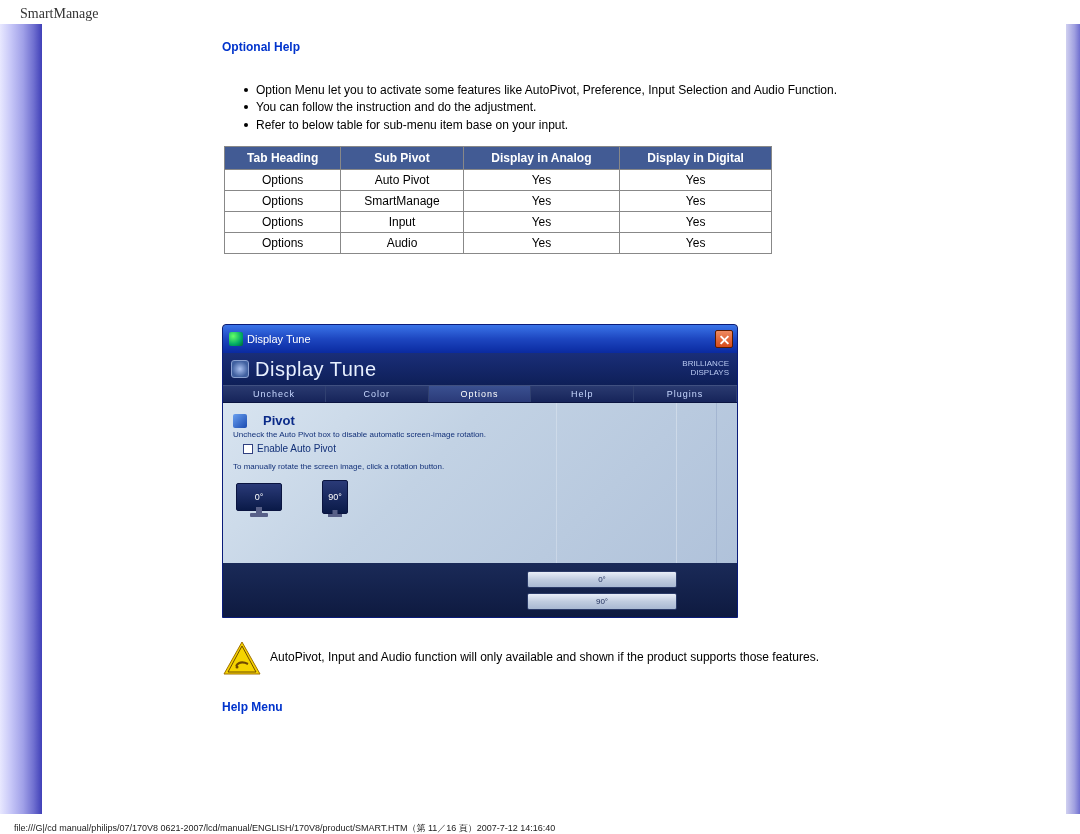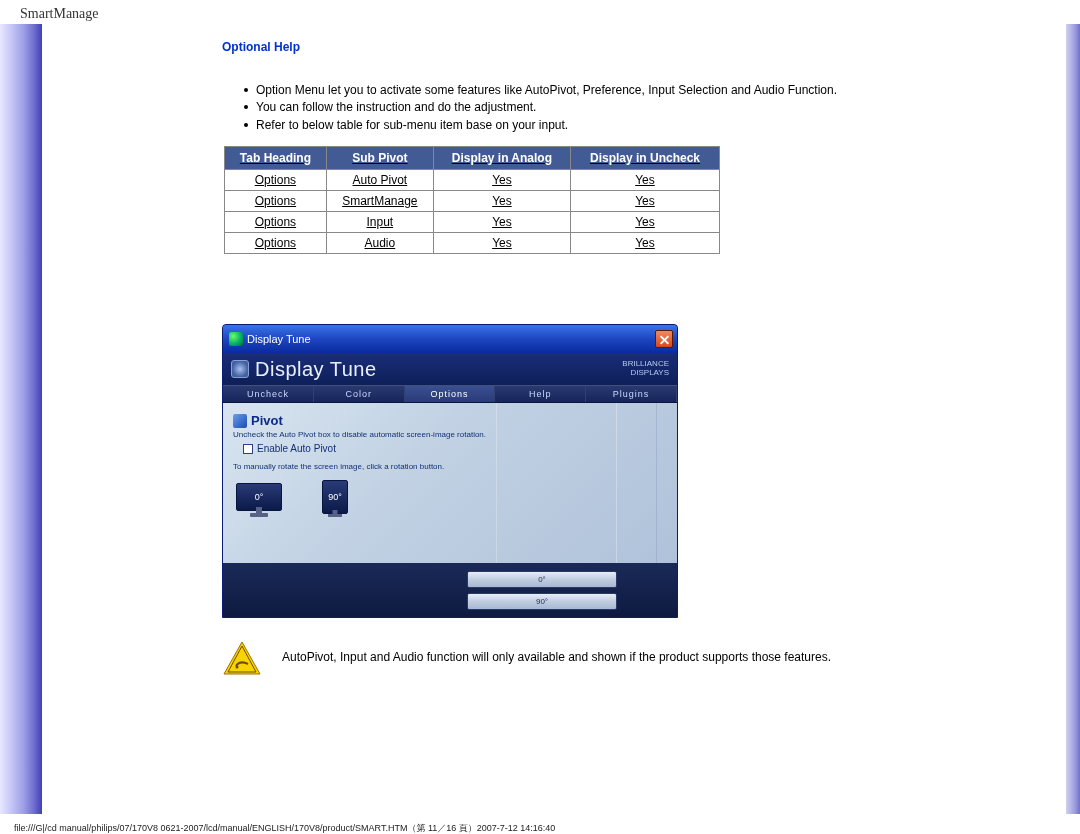--- a/index.html
+++ b/index.html
@@ -57,45 +57,44 @@
     position: absolute;
     left: 0;
     top: 6px;
     width: 4px;
     height: 4px;
     background: #000;
     border-radius: 50%;
   }
   table.grid {
     border-collapse: collapse;
-    width: 496px;
+    width: 548px;
     margin-top: 12px;
     margin-left: 2px;
-    text-decoration: underline;
   }
   table.grid th {
     background: #425b94;
     color: #fff;
     font-weight: bold;
     font-size: 12px;
     border: 1px solid #888;
     padding: 4px 6px;
     text-align: center;
   }
   table.grid td {
     border: 1px solid #888;
     padding: 3px 6px;
     text-align: center;
     font-size: 12px;
   }
   .screenshot-wrap {
     margin-top: 70px;
   }
   .dt-window {
-    width: 456px;
+    width: 516px;
     border: 1px solid #0a1c7a;
     border-radius: 4px 4px 0 0;
     background: #404040;
     box-shadow: 0 0 0 1px #6080b0 inset;
   }
   .dt-titlebar {
     height: 28px;
     background: linear-gradient(to bottom, #3a74e8 0%, #1d46c0 50%, #0a2aa0 100%);
     display: flex;
     align-items: center;
@@ -188,21 +187,21 @@
     content: "";
     position: absolute;
     right: 60px; top: 0;
     width: 1px; height: 100%;
     background: rgba(255,255,255,0.3);
     box-shadow: 40px 0 0 rgba(120,140,180,0.3), -120px 0 0 rgba(255,255,255,0.25);
   }
   .dt-section-head {
     display: flex;
     align-items: center;
-    gap: 4px;
+    gap: 16px;
     color: #0a2a88;
     font-weight: bold;
     font-size: 13px;
     margin-bottom: 2px;
   }
   .pivot-icon {
     width: 14px; height: 14px;
     background: linear-gradient(135deg, #6aa0f0, #1a4ab0);
     border-radius: 2px;
   }
@@ -296,21 +295,21 @@
     background: linear-gradient(to bottom, #e8eef8 0%, #c0cce0 50%, #a8b8d2 100%);
     border: 1px solid #2a3a68;
     border-radius: 2px;
     font-size: 8px;
     color: #1a2a58;
     display: flex; align-items: center; justify-content: center;
   }
   .warn-row {
     display: flex;
     align-items: flex-start;
-    gap: 20px;
+    gap: 8px;
     margin-top: 22px;
     margin-bottom: 24px;
   }
   .warn-icon {
     width: 40px; height: 36px;
     position: relative;
     flex-shrink: 0;
   }
   .warn-icon svg { width: 100%; height: 100%; }
   .warn-text {
@@ -340,21 +339,21 @@
       <li>You can follow the instruction and do the adjustment.</li>
       <li>Refer to below table for sub-menu item base on your input.</li>
     </ul>
 
     <table class="grid">
       <thead>
         <tr>
           <th>Tab Heading</th>
           <th>Sub Pivot</th>
           <th>Display in Analog</th>
-          <th>Display in Uncheck</th>
+          <th>Display in Digital</th>
         </tr>
       </thead>
       <tbody>
         <tr>
           <td>Options</td>
           <td>Auto Pivot</td>
           <td>Yes</td>
           <td>Yes</td>
         </tr>
         <tr>
@@ -440,19 +439,20 @@
         <svg viewBox="0 0 40 36">
           <polygon points="20,2 38,34 2,34" fill="#f5d400" stroke="#a07000" stroke-width="1"></polygon>
           <polygon points="20,6 34,32 6,32" fill="none" stroke="#704a00" stroke-width="1"></polygon>
           <path d="M14,26 Q18,20 26,24" fill="none" stroke="#704a00" stroke-width="2"></path>
           <circle cx="15" cy="27" r="1.5" fill="#704a00"></circle>
         </svg>
       </div>
       <div class="warn-text">AutoPivot, Input and Audio function will only available and shown if the product supports those features.</div>
     </div>
 
+    <div class="section-title">Help Menu</div>
 
   </div>
 
   <div class="side-right"></div>
 </div>
 
 <div class="page-footer">file:///G|/cd manual/philips/07/170V8 0621-2007/lcd/manual/ENGLISH/170V8/product/SMART.HTM（第 11／16 頁）2007-7-12 14:16:40</div>
 
 </body></html>

